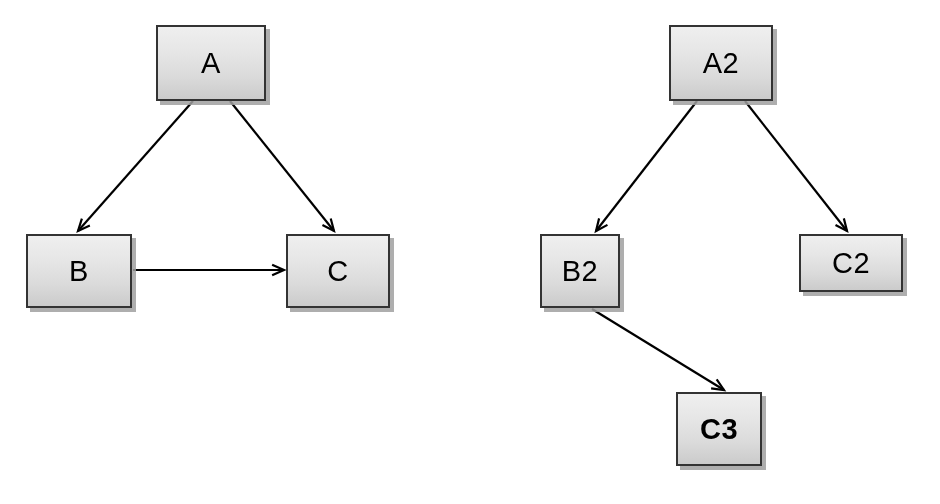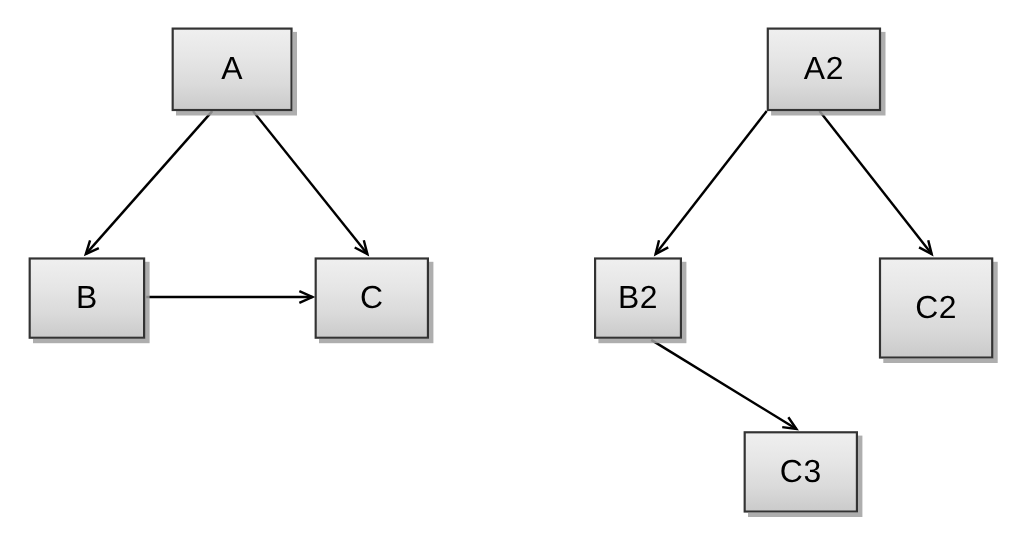--- a/index.html
+++ b/index.html
@@ -84,29 +84,29 @@
   </div>
 
   <div class="node" style="left: 26px; top: 234px; width: 106px; height: 74px;">
     <span class="node-label">B</span>
   </div>
 
   <div class="node" style="left: 286px; top: 234px; width: 104px; height: 74px;">
     <span class="node-label">C</span>
   </div>
 
-  <div class="node" style="left: 669px; top: 25px; width: 104px; height: 76px; margin-left: 28px;">
+  <div class="node" style="left: 669px; top: 25px; width: 104px; height: 76px;">
     <span class="node-label">A2</span>
   </div>
 
   <div class="node" style="left: 540px; top: 234px; width: 80px; height: 74px;">
     <span class="node-label">B2</span>
   </div>
 
-  <div class="node" style="left: 799px; top: 234px; width: 104px; height: 92px;">
+  <div class="node" style="left: 799px; top: 234px; width: 104px; height: 58px;">
     <span class="node-label">C2</span>
   </div>
 
-  <div class="node" style="left: 676px; top: 392px; width: 104px; height: 74px;">
+  <div class="node" style="left: 676px; top: 392px; width: 86px; height: 74px; font-weight: bold;">
     <span class="node-label">C3</span>
   </div>
 
 </div>
 
 </body></html>

